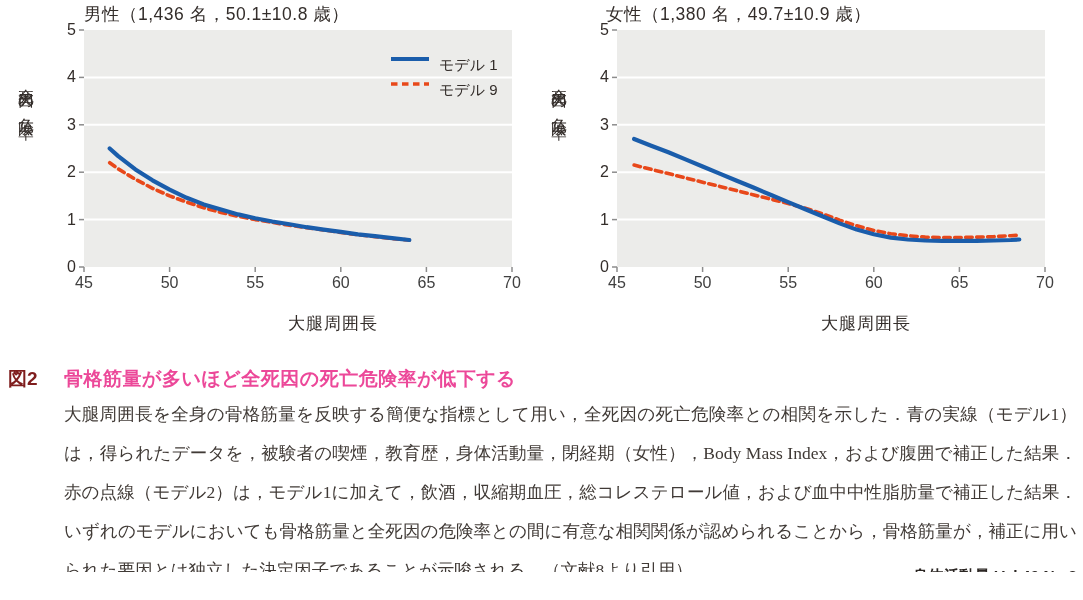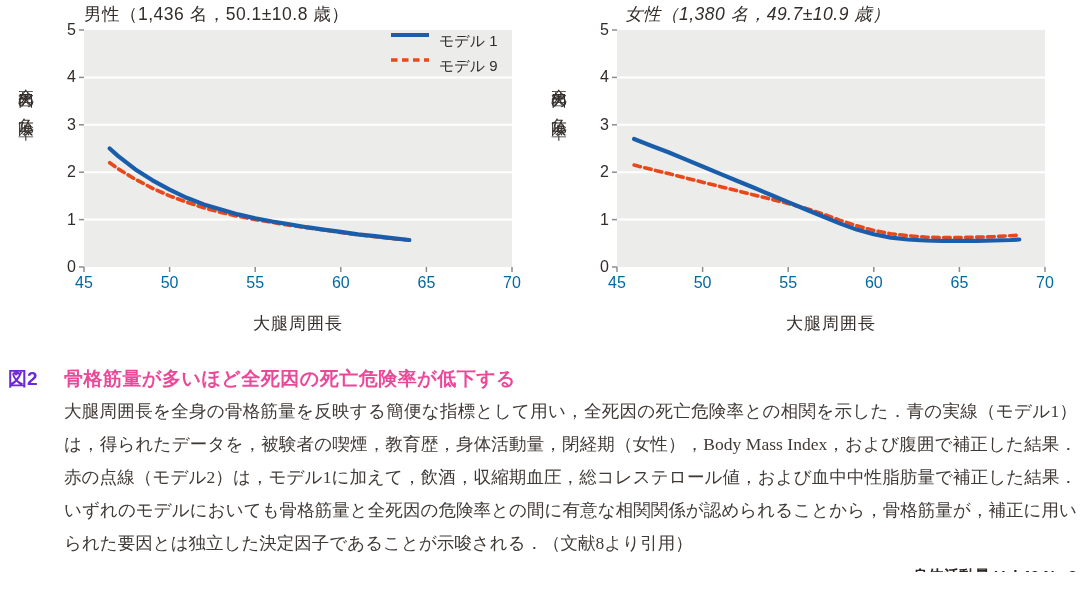--- a/index.html
+++ b/index.html
@@ -6,30 +6,30 @@
   .figure{position:relative;width:1083px;height:572px;background:#ffffff;overflow:hidden;
           font-family:"Liberation Sans","DejaVu Sans",sans-serif;color:#332d2a;}
   .chart{position:absolute;top:0;width:540px;height:348px;}
   .chart-left{left:0;}
   .chart-right{left:533px;}
   .chart svg{position:absolute;left:0;top:0;}
   .chart-title{position:absolute;top:2px;font-size:17.5px;letter-spacing:0.5px;color:#332d2a;white-space:nowrap;}
   .y-label{position:absolute;writing-mode:vertical-rl;text-orientation:upright;
            font-size:15.5px;letter-spacing:3px;color:#332d2a;}
   .tick-label-y{position:absolute;width:30px;text-align:right;font-size:16px;color:#332d2a;}
-  .tick-label-x{position:absolute;width:36px;text-align:center;font-size:16px;color:#0369a1;}
-  .x-label{position:absolute;width:160px;text-align:center;font-size:17px;letter-spacing:1px;color:#332d2a;}
-  .legend-row{position:absolute;height:18px;display:flex;align-items:center;}
+  .tick-label-x{position:absolute;width:36px;text-align:center;font-size:16px;color:#404040;}
+  .x-label{position:absolute;width:160px;text-align:right;font-size:17px;letter-spacing:1px;color:#332d2a;}
+  .legend-row{position:absolute;height:18px;display:flex;align-items:center;margin-top:24px;}
   .legend-swatch{display:inline-block;width:40px;margin-right:9px;}
   .legend-text{font-size:15px;color:#332d2a;white-space:nowrap;}
   .caption{position:absolute;left:0;top:366px;width:1083px;}
-  .cap-label{position:absolute;left:8px;top:0;font-size:19px;font-weight:bold;color:#6d28d9;}
+  .cap-label{position:absolute;left:8px;top:0;font-size:19px;font-weight:bold;color:#7f1d1d;}
   .cap-title{position:absolute;left:64px;top:0;font-size:19px;font-weight:bold;color:#ec4899;letter-spacing:0.5px;white-space:nowrap;}
   .cap-body{position:absolute;left:64px;top:29px;width:1013px;font-family:"Liberation Serif","DejaVu Serif",serif;
-            font-size:17.5px;line-height:33px;text-align:justify;color:#403a36;}
+            font-size:17.5px;line-height:39px;text-align:justify;color:#403a36;}
   .source{position:absolute;right:6px;top:566px;font-size:15.5px;font-weight:bold;color:#2b2623;white-space:nowrap;}
 </style>
 </head>
 <body>
 
 <div class="figure">
   <div class="chart chart-left">
       <svg width="540" height="348">
         <rect x="84" y="30" width="428" height="237" fill="#ececea"></rect>
         <line x1="84" x2="512" y1="219.6" y2="219.6" stroke="#ffffff" stroke-width="2"></line>
@@ -98,21 +98,21 @@
         <line x1="512" x2="512" y1="267" y2="272" stroke="#8c8c8c" stroke-width="1.5"></line>
         <line x1="79" x2="84" y1="267" y2="267" stroke="#8c8c8c" stroke-width="1.5"></line>
         <line x1="79" x2="84" y1="219.6" y2="219.6" stroke="#8c8c8c" stroke-width="1.5"></line>
         <line x1="79" x2="84" y1="172.2" y2="172.2" stroke="#8c8c8c" stroke-width="1.5"></line>
         <line x1="79" x2="84" y1="124.80000000000001" y2="124.80000000000001" stroke="#8c8c8c" stroke-width="1.5"></line>
         <line x1="79" x2="84" y1="77.39999999999998" y2="77.39999999999998" stroke="#8c8c8c" stroke-width="1.5"></line>
         <line x1="79" x2="84" y1="30" y2="30" stroke="#8c8c8c" stroke-width="1.5"></line>
         <path d="M101.1 165.1 L118.2 169.4 L135.4 173.6 L152.5 177.9 L169.6 182.2 L186.7 186.4 L203.8 190.7 L221.0 195.0 L238.1 199.2 L255.2 203.5 L272.3 208.2 L289.4 213.9 L306.6 220.1 L323.7 225.8 L340.8 230.5 L357.9 233.8 L375.0 235.7 L392.2 237.1 L409.3 237.6 L426.4 237.6 L443.5 237.1 L460.6 236.7 L477.8 235.7 L486.3 235.2" fill="none" stroke="#e8481a" stroke-width="3.6" stroke-linecap="round" stroke-linejoin="round" stroke-dasharray="6.5 4.5"></path>
         <path d="M101.1 139.0 L118.2 145.7 L135.4 152.3 L152.5 159.4 L169.6 166.5 L186.7 173.6 L203.8 180.7 L221.0 187.8 L238.1 195.0 L255.2 202.1 L272.3 209.2 L289.4 216.3 L306.6 223.4 L323.7 229.6 L340.8 234.3 L357.9 237.6 L375.0 239.5 L392.2 240.5 L409.3 240.9 L426.4 240.9 L443.5 240.9 L460.6 240.5 L477.8 240.0 L486.3 239.5" fill="none" stroke="#1a5dab" stroke-width="4.2" stroke-linecap="round" stroke-linejoin="round"></path>
       </svg>
-      <div class="chart-title" style="left: 92px; font-style: italic;">女性（1,380 名，49.7±10.9 歳）</div>
+      <div class="chart-title" style="left: 73px;">女性（1,380 名，49.7±10.9 歳）</div>
       <div class="y-label" style="left: 15px; top: 76px;">全死因の危険率</div>
       <div class="tick-label-y" style="left: 46px; top: 258px;">0</div>
       <div class="tick-label-y" style="left: 46px; top: 210.6px;">1</div>
       <div class="tick-label-y" style="left: 46px; top: 163.2px;">2</div>
       <div class="tick-label-y" style="left: 46px; top: 115.8px;">3</div>
       <div class="tick-label-y" style="left: 46px; top: 68.4px;">4</div>
       <div class="tick-label-y" style="left: 46px; top: 21px;">5</div>
       <div class="tick-label-x" style="left: 66px; top: 274px;">45</div>
       <div class="tick-label-x" style="left: 151.6px; top: 274px;">50</div>
       <div class="tick-label-x" style="left: 237.2px; top: 274px;">55</div>

